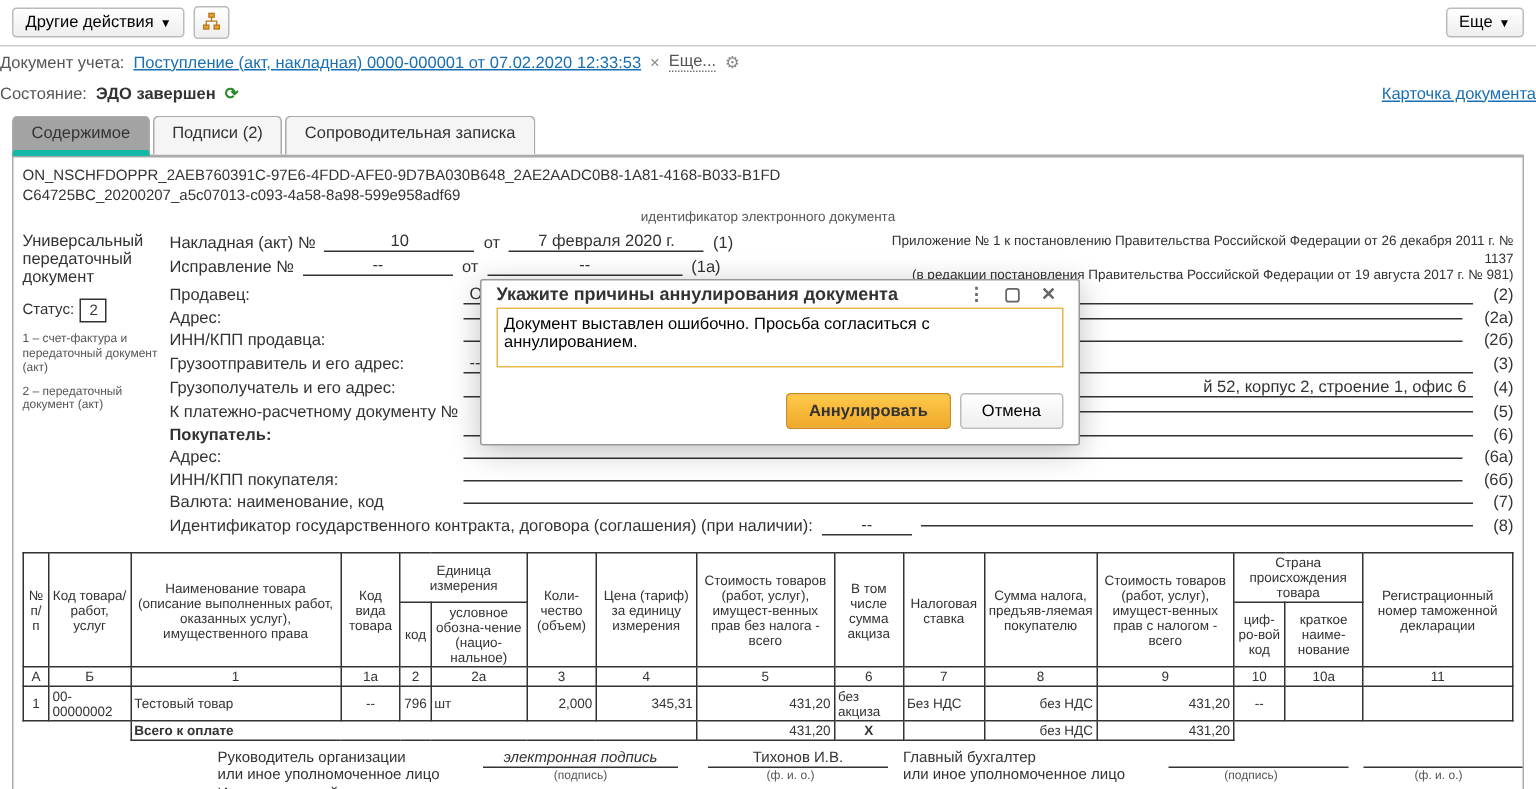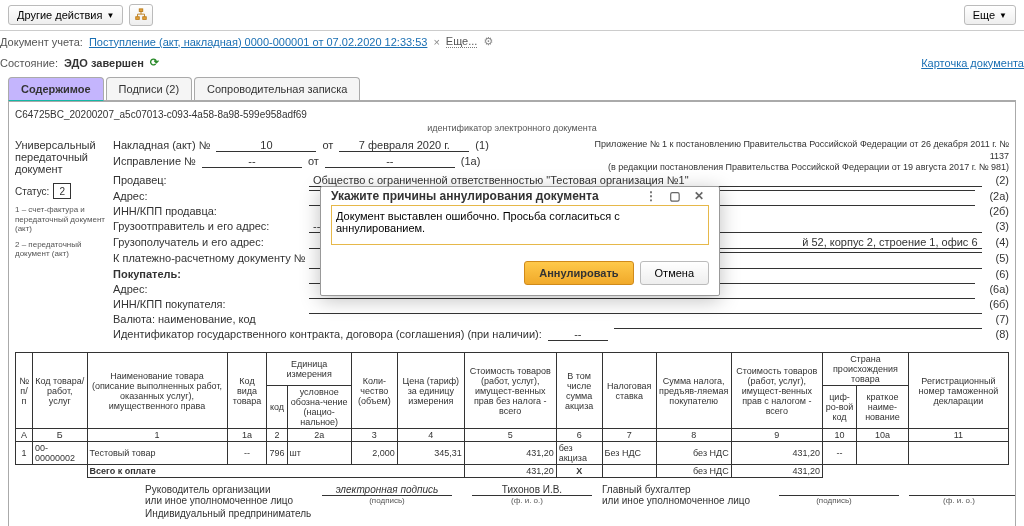--- a/index.html
+++ b/index.html
@@ -11,31 +11,31 @@
 .spacer{flex:1}
 .docrow{padding:4px 0;display:flex;align-items:center;gap:6px;font-size:11px}
 .label{color:#555}
 .link{color:#1a6fb3;text-decoration:underline;cursor:pointer}
 .link-right{color:#1a6fb3;text-decoration:underline;cursor:pointer;margin-left:auto}
 .dotted{border-bottom:1px dotted #777;color:#555}
 .status-g{color:#333;font-weight:bold}
 .refresh{color:#2a8a2a;font-weight:bold;cursor:pointer}
 .tabs{display:flex;border-bottom:1px solid #aaa;margin:4px 8px 0}
 .tab{padding:5px 12px;border:1px solid #aaa;border-bottom:none;background:#f5f5f5;border-radius:4px 4px 0 0;margin-right:2px;cursor:pointer;font-size:11px}
-.tab.active{background:#c4b5fd;font-weight:bold;border-bottom:1px solid #14b8a6;margin-bottom:-1px}
+.tab.active{background:#a3a3a3;font-weight:normal;border-bottom:4px solid #14b8a6;margin-bottom:-1px}
 .content{border:1px solid #aaa;margin:0 8px;padding:6px;height:430px;overflow:hidden;position:relative}
 .ids{font-size:10px;color:#333;line-height:1.3}
 .idlabel{text-align:center;font-size:9px;color:#555;margin-top:2px}
 .form-area{display:flex;margin-top:6px}
 .leftcol{width:98px;font-size:10px;color:#333}
 .leftcol .title{font-size:11px;margin-bottom:4px}
 .status-box{border:1px solid #333;width:18px;height:16px;display:inline-flex;align-items:center;justify-content:center;margin-left:4px}
 .note{font-size:8px;color:#555;line-height:1.2;margin-top:6px}
 .midcol{flex:1}
-.formrow{display:flex;align-items:flex-start;gap:6px;font-size:11px;margin-bottom:3px}
+.formrow{display:flex;align-items:center;gap:6px;font-size:11px;margin-bottom:3px}
 .formrow .lbl{min-width:190px}
 .uline{border-bottom:1px solid #333;min-width:60px;text-align:center;padding:0 4px}
 .uline-lg{border-bottom:1px solid #333;flex:1;padding:0 4px}
 .rightnum{color:#333;margin-left:auto;padding-left:8px}
 .rightnote{font-size:9px;color:#333;text-align:right;line-height:1.3}
 .tbl{border-collapse:collapse;width:100%;margin-top:8px;font-size:9px}
 .tbl th,.tbl td{border:1px solid #333;padding:1px 2px;text-align:center;vertical-align:middle}
 .tbl th{font-weight:normal}
 .tbl .left{text-align:left}
 .tbl .right{text-align:right}
@@ -92,20 +92,21 @@
   <a class="link-right">Карточка документа</a>
 </div>
 
 <div class="tabs">
   <div class="tab active">Содержимое</div>
   <div class="tab">Подписи (2)</div>
   <div class="tab">Сопроводительная записка</div>
 </div>
 
 <div class="content">
+  <div class="ids">ON_NSCHFDOPPR_2AEB760391C-97E6-4FDD-AFE0-9D7BA030B648_2AE2AADC0B8-1A81-4168-B033-B1FD</div>
   <div class="ids">C64725BC_20200207_a5c07013-c093-4a58-8a98-599e958adf69</div>
   <div class="idlabel">идентификатор электронного документа</div>
 
   <div class="form-area">
     <div class="leftcol">
       <div class="title">Универсальный передаточный документ</div>
       <div style="margin-top:8px"><span>Статус:</span><span class="status-box">2</span></div>
       <div class="note">1 – счет-фактура и передаточный документ (акт)</div>
       <div class="note">2 – передаточный документ (акт)</div>
     </div>

